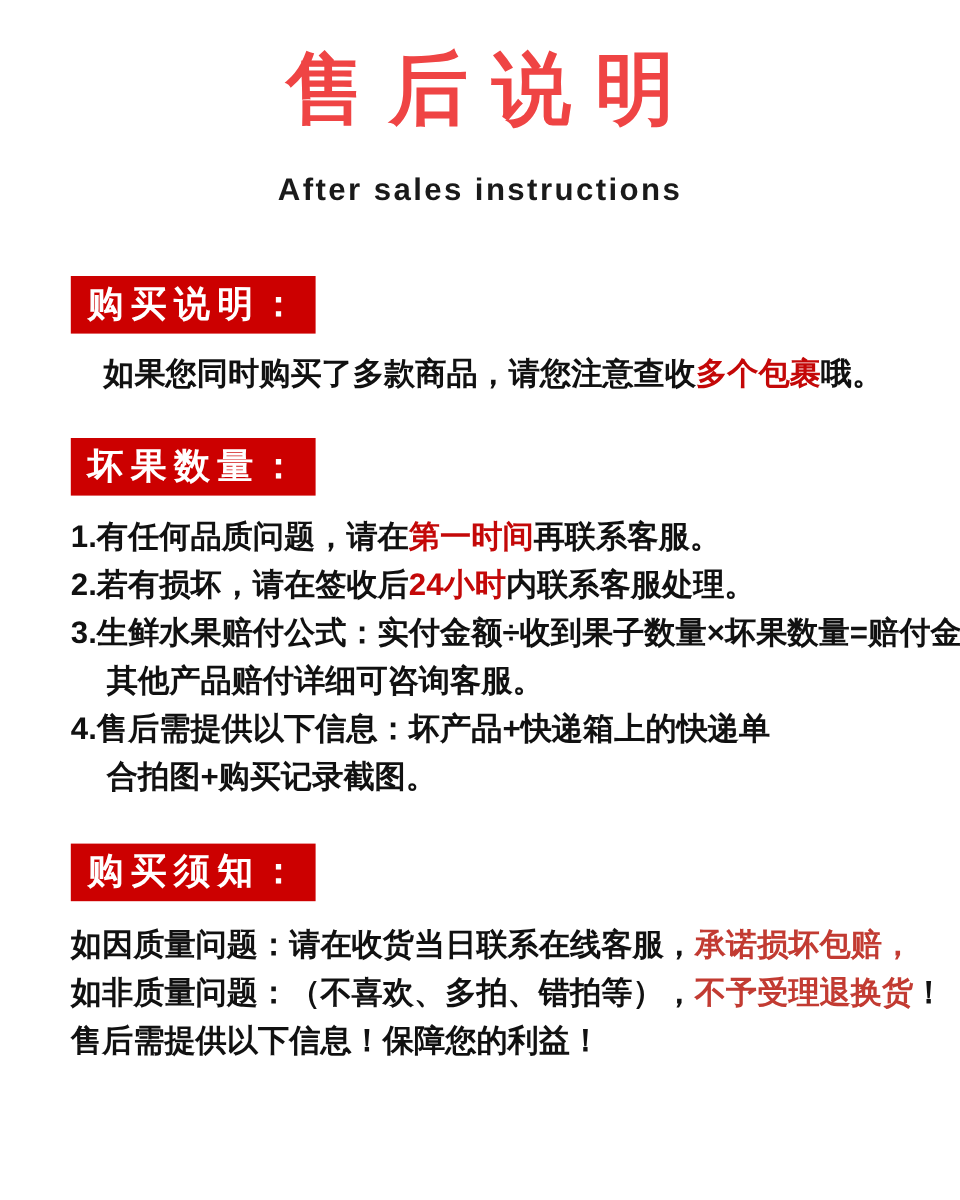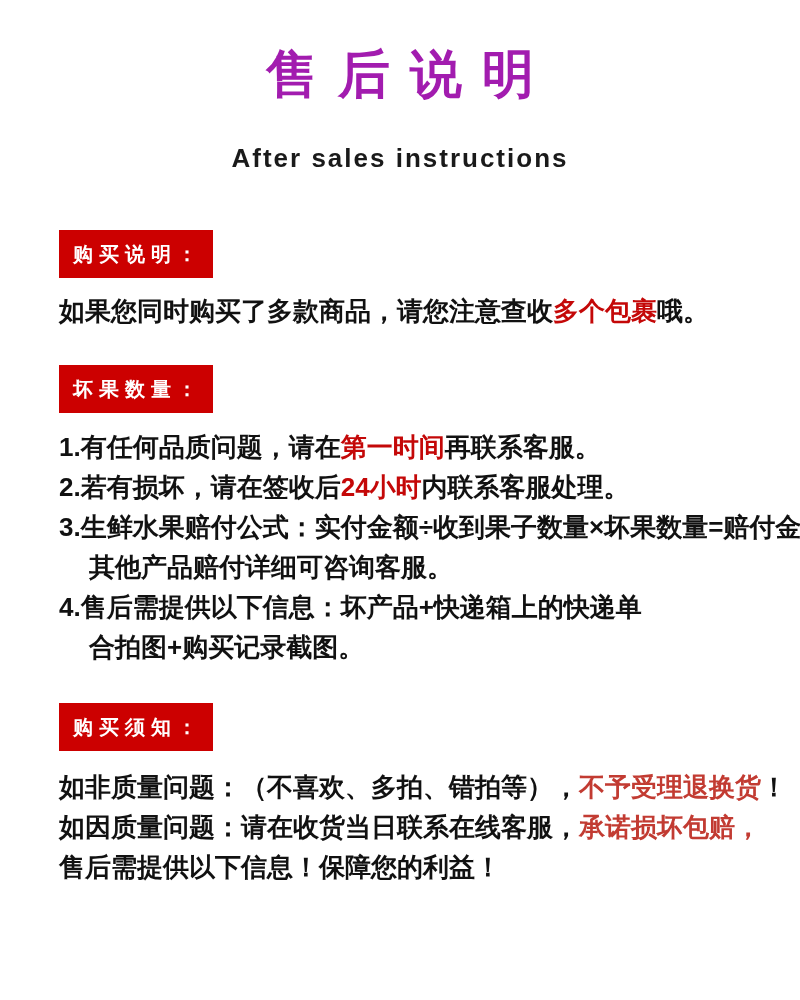--- a/index.html
+++ b/index.html
@@ -15,51 +15,51 @@
     width:800px;height:1000px;
     background:var(--page_bg);
     font-family:"Liberation Sans","DejaVu Sans",sans-serif;
     color:var(--text_black);
     overflow:hidden;
     box-sizing:border-box;
   }
   .header{padding-top:30px;text-align:center;}
   .title{
     margin:0;
-    font-size:52px;
+    font-size:66px;
     line-height:88px;
     font-weight:bold;
     letter-spacing:20px;
     text-indent:20px;
-    color:#a21caf;
+    color:#ef4444;
   }
   .subtitle{
     margin-top:25px;
     font-size:26px;
     font-weight:bold;
     letter-spacing:2px;
     color:#1a1a1a;
   }
   .section{margin-left:59px;margin-right:30px;}
   .label-box{
     display:inline-block;
     background:var(--box_red);
     color:#ffffff;
-    font-size:20px;
+    font-size:30px;
     font-weight:bold;
     letter-spacing:6px;
     line-height:34px;
     padding:7px 10px 7px 14px;
   }
   .s1{margin-top:56px;}
   .s2{margin-top:37px;}
   .s3{margin-top:36px;}
   .lines{font-size:26px;font-weight:bold;}
   .s1 .lines{margin-top:16px;}
-  .s1 .line{line-height:34px;}
+  .s1 .line{line-height:34px;margin-left:27px;}
   .s2 .lines{margin-top:14px;}
   .s3 .lines{margin-top:16px;}
   .line{line-height:40px;white-space:nowrap;}
   .line.indent{padding-left:30px;}
   .seg{color:var(--text_black);}
   .seg.hl-red{color:var(--text_red);}
   .seg.hl-brick{color:var(--text_red_brick);}
 </style>
 </head>
 <body>
@@ -92,19 +92,19 @@
         <div class="line"><span class="seg">4.售后需提供以下信息：坏产品+快递箱上的快递单</span></div>
         <div class="line indent"><span class="seg">合拍图+购买记录截图。</span></div>
       </div>
   </div>
 
   <div class="section s3">
     <div class="label-box">
       <span>购买须知：</span>
     </div>
     <div class="lines">
+        <div class="line"><span class="seg">如因质量问题：请在收货当日联系在线客服，</span><span class="seg hl-brick">承诺损坏包赔，</span></div>
         <div class="line"><span class="seg">如非质量问题：（不喜欢、多拍、错拍等），</span><span class="seg hl-brick">不予受理退换货</span><span class="seg">！</span></div>
-        <div class="line"><span class="seg">如因质量问题：请在收货当日联系在线客服，</span><span class="seg hl-brick">承诺损坏包赔，</span></div>
         <div class="line"><span class="seg">售后需提供以下信息！保障您的利益！</span></div>
       </div>
   </div>
 
 </div>
 
 </body></html>

